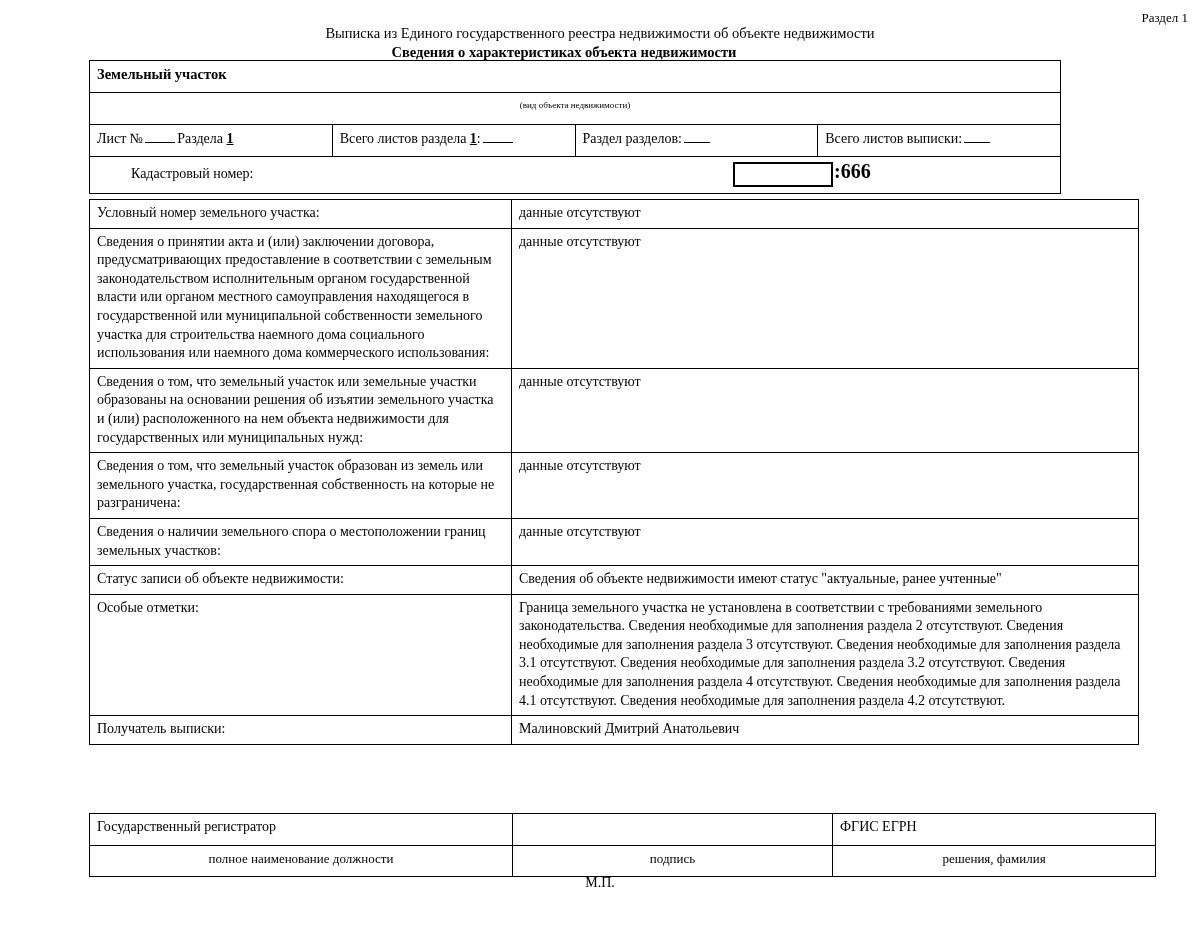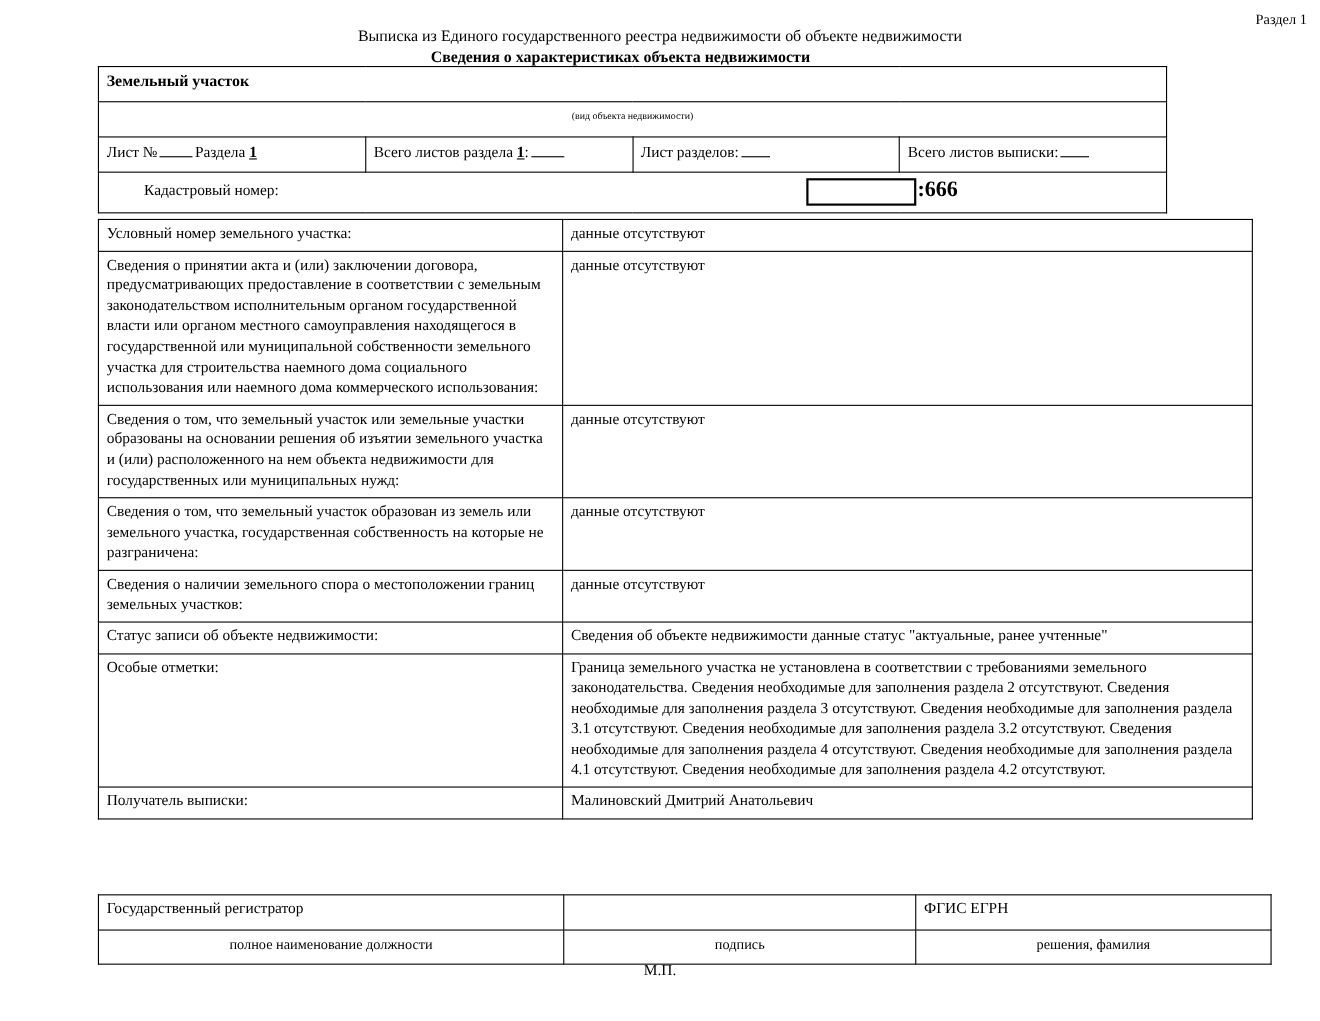--- a/index.html
+++ b/index.html
@@ -201,21 +201,21 @@
     <tr>
       <td class="count-cell" style="width:252px">
         <span>Лист №</span><span class="blank-line"></span><span>Раздела</span>
         <span class="ul-strong">1</span>
       </td>
       <td class="count-cell" style="width:259px">
         <span>Всего листов раздела</span>
         <span class="ul-strong">1</span><span>:</span><span class="blank-line"></span>
       </td>
       <td class="count-cell" style="width:200px">
-        <span>Лист разделов:</span><span class="blank-line sm"></span>
+        <span>Раздел разделов:</span><span class="blank-line sm"></span>
       </td>
       <td class="count-cell" style="width:310px">
         <span>Всего листов выписки:</span><span class="blank-line sm"></span>
       </td>
     </tr>
     <tr>
       <td class="cad" colspan="4">
         <div class="cad-row-inner">
           <span class="cad-label">Кадастровый номер:</span>
           <span class="cad-spacer"></span>
@@ -245,21 +245,21 @@
     <tr>
       <td class="lbl">Сведения о том, что земельный участок образован из земель или земельного участка, государственная собственность на которые не разграничена:</td>
       <td class="val">данные отсутствуют</td>
     </tr>
     <tr>
       <td class="lbl">Сведения о наличии земельного спора о местоположении границ земельных участков:</td>
       <td class="val">данные отсутствуют</td>
     </tr>
     <tr>
       <td class="lbl">Статус записи об объекте недвижимости:</td>
-      <td class="val">Сведения об объекте недвижимости данные статус "актуальные, ранее учтенные"</td>
+      <td class="val">Сведения об объекте недвижимости имеют статус "актуальные, ранее учтенные"</td>
     </tr>
     <tr>
       <td class="lbl">Особые отметки:</td>
       <td class="val">Граница земельного участка не установлена в соответствии с требованиями земельного законодательства. Сведения необходимые для заполнения раздела 2 отсутствуют. Сведения необходимые для заполнения раздела 3 отсутствуют. Сведения необходимые для заполнения раздела 3.1 отсутствуют. Сведения необходимые для заполнения раздела 3.2 отсутствуют. Сведения необходимые для заполнения раздела 4 отсутствуют. Сведения необходимые для заполнения раздела 4.1 отсутствуют. Сведения необходимые для заполнения раздела 4.2 отсутствуют.</td>
     </tr>
     <tr>
       <td class="lbl">Получатель выписки:</td>
       <td class="val">Малиновский Дмитрий Анатольевич</td>
     </tr>
   </tbody>

